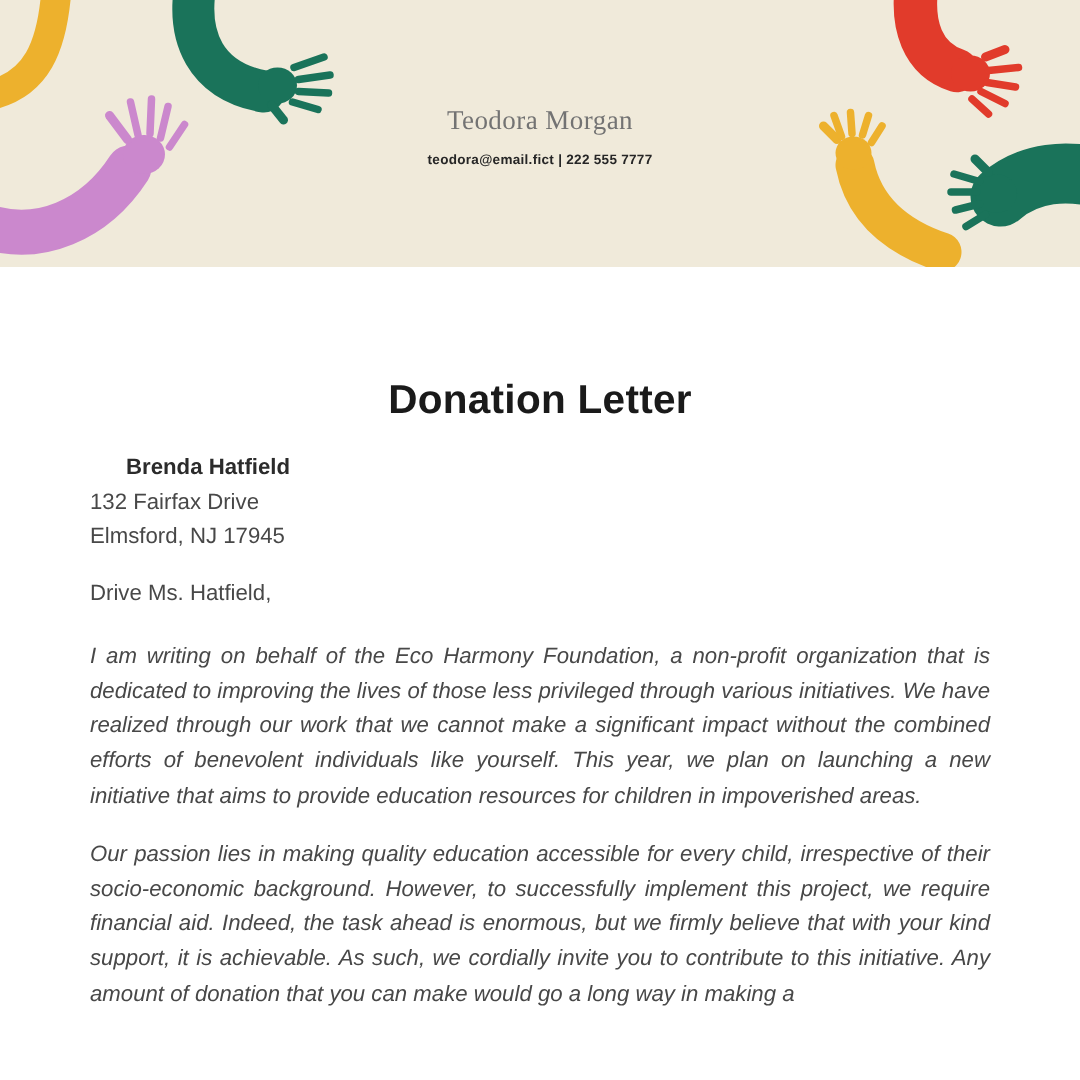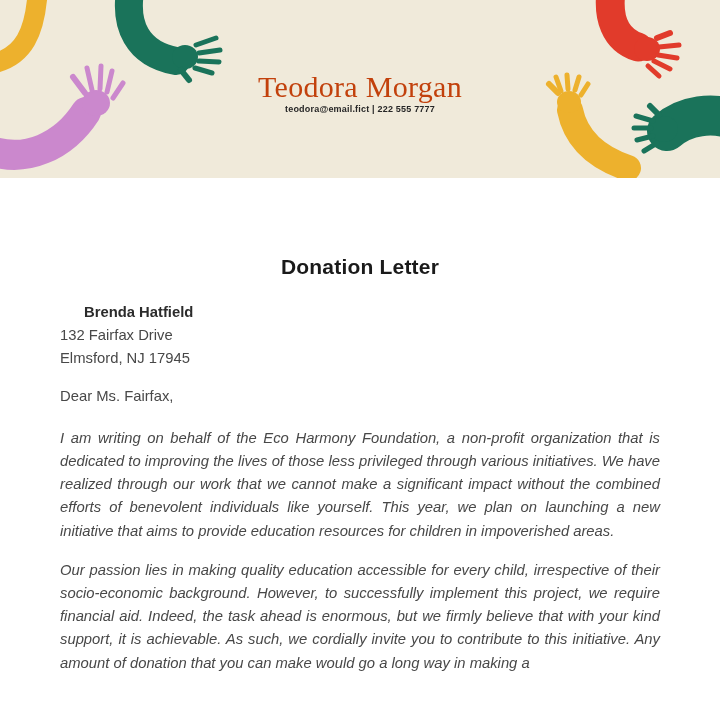--- a/index.html
+++ b/index.html
@@ -21,34 +21,34 @@
   .hand-arm   { stroke: currentColor; fill: none; stroke-linecap: round; }
   .hand-palm  { fill: currentColor; stroke: none; }
   .hand-finger{ stroke: currentColor; fill: none; stroke-linecap: round; stroke-width: 5; }
   .hand-thumb { stroke: currentColor; fill: none; stroke-linecap: round; stroke-width: 6; }
   .banner-text {
     position: absolute; left: 0; top: 70px; width: 100%;
     text-align: center; z-index: 2;
   }
   .sender-name {
     font-family: "Liberation Serif", serif;
-    font-size: 30px; color: #c2410c; letter-spacing: 0.3px;
+    font-size: 18px; color: #737373; letter-spacing: 0.3px;
   }
   .sender-contact {
-    font-size: 9px; font-weight: bold;
+    margin-top: 10px; font-size: 9px; font-weight: bold;
     color: #262626; letter-spacing: 0.2px;
   }
   
   .page {
     padding: 0 60px; color: #484848;
     font-size: 14.8px; line-height: 23.2px;
   }
   .title {
     margin: 73px 0 0 0; text-align: center;
-    font-size: 21px; line-height: 31px; font-weight: bold;
+    font-size: 27px; line-height: 31px; font-weight: bold;
     color: #1A1A1A; letter-spacing: 0.2px;
   }
   .date { margin-top: 21px; }
   .recipient { margin-top: 19px; }
   .recipient-name { font-weight: bold; color: #2B2B2B; margin-left: 24px; }
   .salutation { margin-top: 14px; }
   .para { margin: 19px 0 0 0; text-align: justify; font-style: italic; }
   .para + .para { margin-top: 16px; }
 </style>
 </head>
@@ -123,19 +123,19 @@
   <main class="page">
     <h1 class="title">Donation Letter</h1>
 
 
     <div class="recipient">
       <div class="recipient-name">Brenda Hatfield</div>
       <div>132 Fairfax Drive</div>
       <div>Elmsford, NJ 17945</div>
     </div>
 
-    <div class="salutation">Dear Ms. Fairfax,</div>
+    <div class="salutation">Drive Ms. Hatfield,</div>
 
     <p class="para">I am writing on behalf of the Eco Harmony Foundation, a non-profit organization that is dedicated to improving the lives of those less privileged through various initiatives. We have realized through our work that we cannot make a significant impact without the combined efforts of benevolent individuals like yourself. This year, we plan on launching a new initiative that aims to provide education resources for children in impoverished areas.</p>
     <p class="para">Our passion lies in making quality education accessible for every child, irrespective of their socio-economic background. However, to successfully implement this project, we require financial aid. Indeed, the task ahead is enormous, but we firmly believe that with your kind support, it is achievable. As such, we cordially invite you to contribute to this initiative. Any amount of donation that you can make would go a long way in making a</p>
   </main>
 
 </div>
 
 </body></html>

